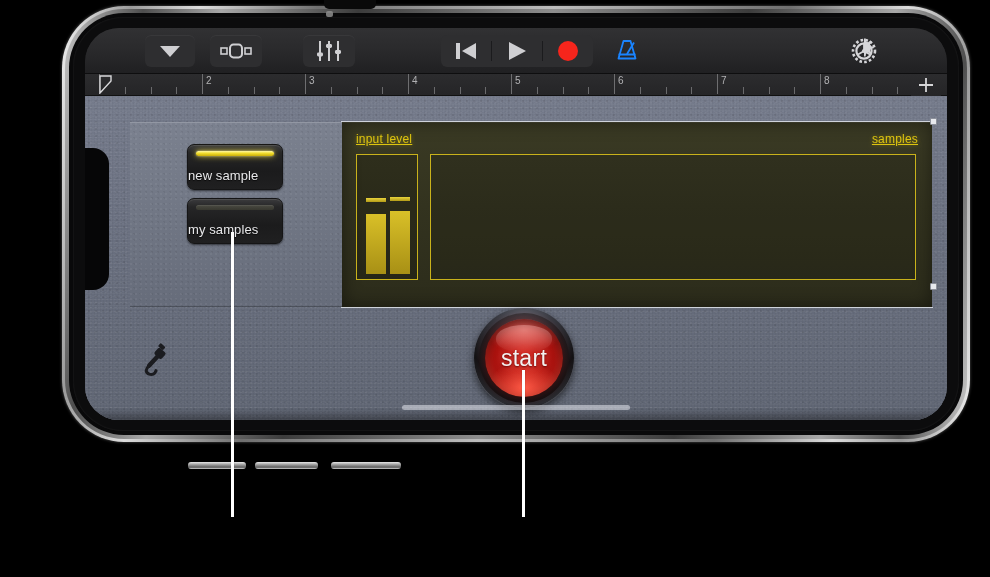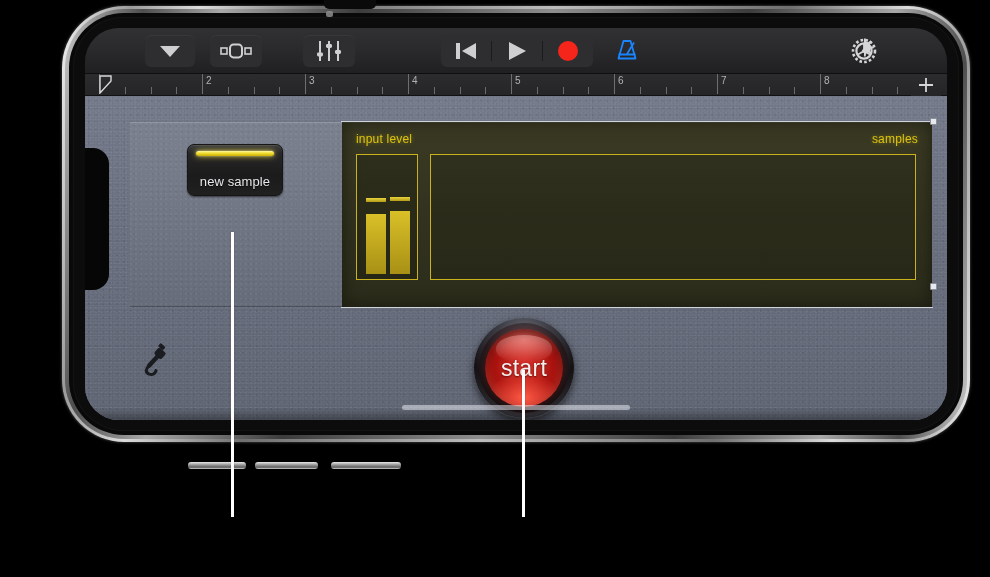--- a/index.html
+++ b/index.html
@@ -154,26 +154,26 @@
       radial-gradient(circle at 70% 60%, rgba(0,0,0,.06) 0 1px, transparent 1px),
       linear-gradient(180deg,#7b818f,#666c7a);
     background-size:5px 5px, 6px 6px, 100% 100%;
     box-shadow: inset 0 1px 0 rgba(255,255,255,.18),
                 inset 0 -1px 0 rgba(0,0,0,.25),
                 1px 0 0 rgba(0,0,0,.22);
     z-index:5;
   }
 
   .lcd-btn{
-    position:absolute; width:96px; height:52px; border-radius:7px;
+    position:absolute; width:96px; height:46px; border-radius:7px;
     background:linear-gradient(180deg,#3b3b3d 0%,#262627 18%,#1b1b1c 60%,#202021 100%);
     border:1px solid #151516;
     box-shadow: 0 1px 2px rgba(0,0,0,.55),
                 inset 0 1px 0 rgba(255,255,255,.10);
-    display:flex; align-items:flex-end; justify-content:center; z-index:6;
+    display:flex; align-items:flex-end; justify-content:flex-start; z-index:6;
   }
   .lcd-btn .lbl{
     font-size:13px; color:#e8e8ea; letter-spacing:.1px;
     padding-bottom:6px; text-shadow:0 1px 1px rgba(0,0,0,.8);
     font-family:"Liberation Sans", sans-serif;
   }
   .led{
     position:absolute; left:8px; right:8px; top:6px; height:5px; border-radius:3px;
   }
   .led.on{
@@ -190,20 +190,21 @@
     position:absolute; left:257px; top:26px; width:590px; height:185px;
     background:linear-gradient(180deg,#3a3a24 0%,#33331f 45%,#2c2c1b 100%);
     box-shadow: inset 0 1px 0 rgba(255,255,255,.06),
                 inset 0 0 18px rgba(0,0,0,.45);
     z-index:5; overflow:hidden;
   }
   .disp-lbl{
     position:absolute; font-size:12px; color:#ddc40f; letter-spacing:.2px;
     font-family:"Liberation Sans", sans-serif;
     text-shadow:0 0 4px rgba(221,196,15,.45);
+    text-decoration:underline;
   }
   .meter-box{
     position:absolute; left:14px; top:32px; width:62px; height:126px;
     border:1px solid #c9b21b; background:rgba(10,10,4,.20);
   }
   .meter-bar{
     position:absolute; bottom:5px; width:20px;
     background:linear-gradient(180deg,#d9c028,#a89015);
   }
   .meter-cap{
@@ -216,21 +217,21 @@
   }
   
   .sel-handle{
     position:absolute; width:7px; height:7px; background:#e7e9ee;
     border:1px solid #8d919b; border-radius:1px; z-index:9;
   }
   .sel-edge{ position:absolute; background:#cfd3db; z-index:8; }
 
   
   .start-wrap{
-    position:absolute; left:389px; top:222px; width:100px; height:100px; z-index:10;
+    position:absolute; left:389px; top:212px; width:100px; height:100px; z-index:10;
   }
   .start-bezel{
     position:absolute; inset:0; border-radius:50%;
     background:
       radial-gradient(circle at 50% 18%, #6e7480 0%, #3a3d45 28%, #121214 60%, #2a2c31 82%, #0a0a0b 100%);
     box-shadow:0 4px 8px rgba(0,0,0,.6), 0 1px 0 rgba(255,255,255,.16);
   }
   .start-ring{
     position:absolute; left:5px; top:5px; right:5px; bottom:5px; border-radius:50%;
     background:radial-gradient(circle at 50% 20%, #4a4d55 0%, #191a1d 45%, #0b0b0c 100%);
@@ -419,20 +420,24 @@
 
     <div class="body">
 
       <div class="ctrl-plate"></div>
 
       <div class="lcd-btn" style="left:102px; top:48px;">
         <span class="led on"></span>
         <span class="lbl">new sample</span>
       </div>
 
+      <div class="lcd-btn" style="left:102px; top:102px;">
+        <span class="led off"></span>
+        <span class="lbl">my samples</span>
+      </div>
 
       <div class="display">
         <div class="disp-lbl" style="left:14px; top:10px;">input level</div>
         <div class="disp-lbl" style="right:14px; top:10px;">samples</div>
 
         <div class="meter-box">
           <div class="meter-bar" id="meterL" style="left: 9px; height: 60px;"></div>
           <div class="meter-bar" id="meterR" style="left: 33px; height: 63px;"></div>
           <div class="meter-cap" id="capL" style="left: 9px; bottom: 77px;"></div>
           <div class="meter-cap" id="capR" style="left: 33px; bottom: 78px;"></div>

